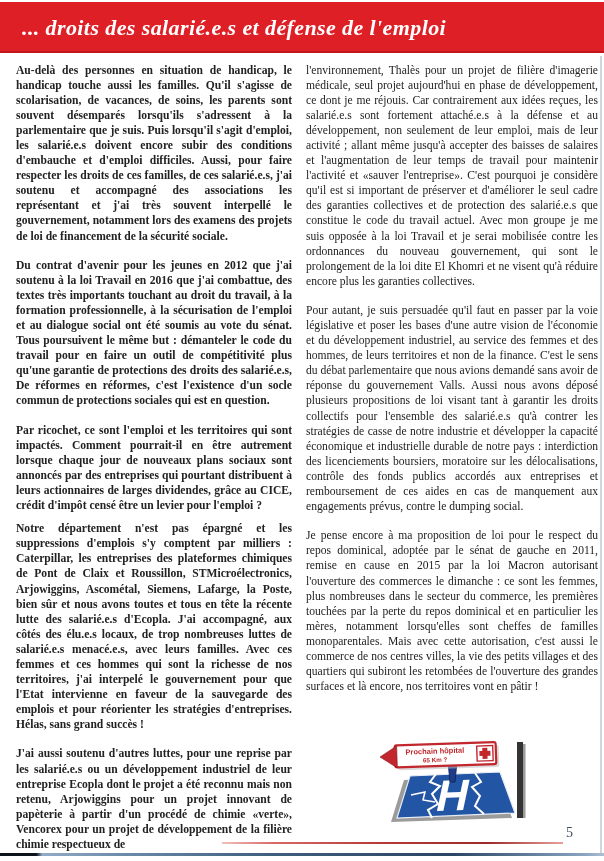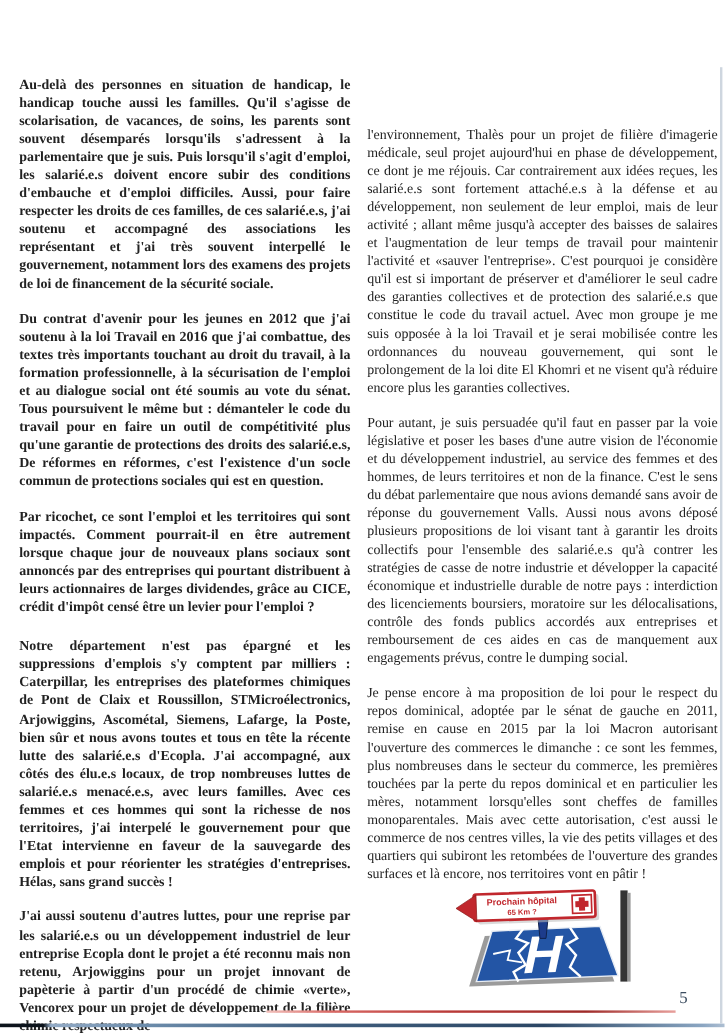--- a/index.html
+++ b/index.html
@@ -14,23 +14,23 @@
   }
   .banner-title{
     padding-left:22px;color:#ffffff;font-weight:bold;font-style:italic;
     font-size:22px;letter-spacing:.4px;white-space:nowrap;
   }
   .col{
     position:absolute;top:63px;text-align:justify;color:#222222;
     font-size:11.6px;line-height:15.05px;
   }
   .col-left{left:16px;width:276px;font-weight:bold;}
-  .col-right{left:306px;width:292px;margin-top:42px;}
+  .col-right{left:306px;width:292px;}
   .col p{margin:0 0 14.5px 0;}
-  .col p.tight{margin-bottom:18px;}
+  .col p.tight{margin-bottom:8px;}
   .illustration{position:absolute;left:378px;top:740px;width:152px;height:118px;}
   .footer-rule{
     position:absolute;left:222px;top:842px;width:341px;height:2px;
     background:linear-gradient(to right,#f2c0bb 0%,#d96a66 15%,#b93a38 45%,#9e2a28 78%,#e8a09c 100%);
   }
   .page-number{
     position:absolute;left:566px;top:825px;width:24px;
     font-size:14px;color:#3c4d60;text-align:left;
   }
   .bottom-border{
@@ -40,20 +40,23 @@
   .right-border{
     position:absolute;left:600px;top:56px;width:1.5px;height:797px;
     background:#c6cfd9;opacity:.85;
   }
 </style>
 </head>
 <body>
 
 <div class="page">
 
+  <div class="banner">
+    <div class="banner-title">... droits des salarié.e.s et défense de l'emploi</div>
+  </div>
 
   <div class="col col-left">
     <p>Au-delà des personnes en situation de handicap, le handicap touche aussi les familles. Qu'il s'agisse de scolarisation, de vacances, de soins, les parents sont souvent désemparés lorsqu'ils s'adressent à la parlementaire que je suis. Puis lorsqu'il s'agit d'emploi, les salarié.e.s doivent encore subir des conditions d'embauche et d'emploi difficiles. Aussi, pour faire respecter les droits de ces familles, de ces salarié.e.s, j'ai soutenu et accompagné des associations les représentant et j'ai très souvent interpellé le gouvernement, notamment lors des examens des projets de loi de financement de la sécurité sociale.</p>
     <p>Du contrat d'avenir pour les jeunes en 2012 que j'ai soutenu à la loi Travail en 2016 que j'ai combattue, des textes très importants touchant au droit du travail, à la formation professionnelle, à la sécurisation de l'emploi et au dialogue social ont été soumis au vote du sénat. Tous poursuivent le même but : démanteler le code du travail pour en faire un outil de compétitivité plus qu'une garantie de protections des droits des salarié.e.s, De réformes en réformes, c'est l'existence d'un socle commun de protections sociales qui est en question.</p>
     <p class="tight">Par ricochet, ce sont l'emploi et les territoires qui sont impactés. Comment pourrait-il en être autrement lorsque chaque jour de nouveaux plans sociaux sont annoncés par des entreprises qui pourtant distribuent à leurs actionnaires de larges dividendes, grâce au CICE, crédit d'impôt censé être un levier pour l'emploi ?</p>
     <p>Notre département n'est pas épargné et les suppressions d'emplois s'y comptent par milliers : Caterpillar, les entreprises des plateformes chimiques de Pont de Claix et Roussillon, STMicroélectronics, Arjowiggins, Ascométal, Siemens, Lafarge, la Poste, bien sûr et nous avons toutes et tous en tête la récente lutte des salarié.e.s d'Ecopla. J'ai accompagné, aux côtés des élu.e.s locaux, de trop nombreuses luttes de salarié.e.s menacé.e.s, avec leurs familles. Avec ces femmes et ces hommes qui sont la richesse de nos territoires, j'ai interpelé le gouvernement pour que l'Etat intervienne en faveur de la sauvegarde des emplois et pour réorienter les stratégies d'entreprises. Hélas, sans grand succès !</p>
     <p>J'ai aussi soutenu d'autres luttes, pour une reprise par les salarié.e.s ou un développement industriel de leur entreprise Ecopla dont le projet a été reconnu mais non retenu, Arjowiggins pour un projet innovant de papèterie à partir d'un procédé de chimie «verte», Vencorex pour un projet de développement de la filière chimie respectueux de</p>
   </div>
 
   <div class="col col-right">

